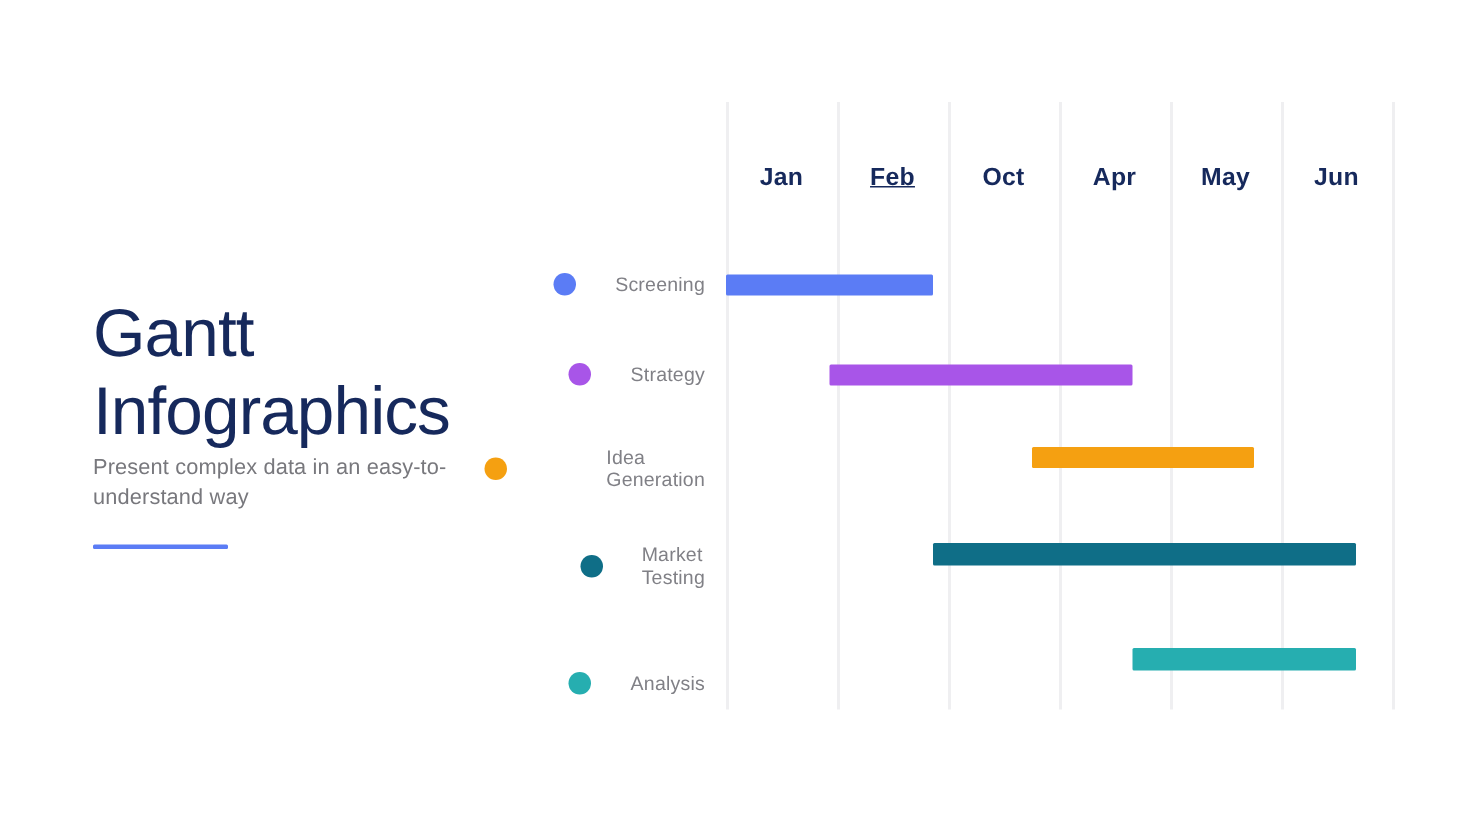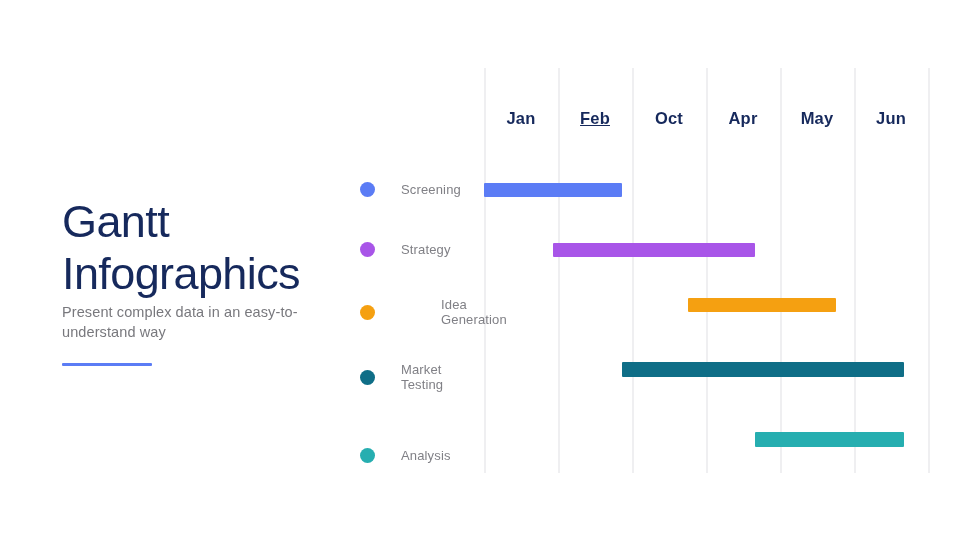--- a/index.html
+++ b/index.html
@@ -71,24 +71,25 @@
     text-align: center;
     font-size: 16.5px;
     font-weight: 700;
     color: #16295c;
     letter-spacing: 0.2px;
   }
 
   
   .legend-row {
     position: absolute;
-    left: 360px;
+    left: 340px;
     width: 130px;
     display: flex;
     align-items: center;
+    justify-content: flex-end;
   }
   .legend-dot {
     width: 15px;
     height: 15px;
     border-radius: 50%;
     flex: 0 0 auto;
   }
   .legend-label {
     margin-left: 26px;
     font-size: 13px;

